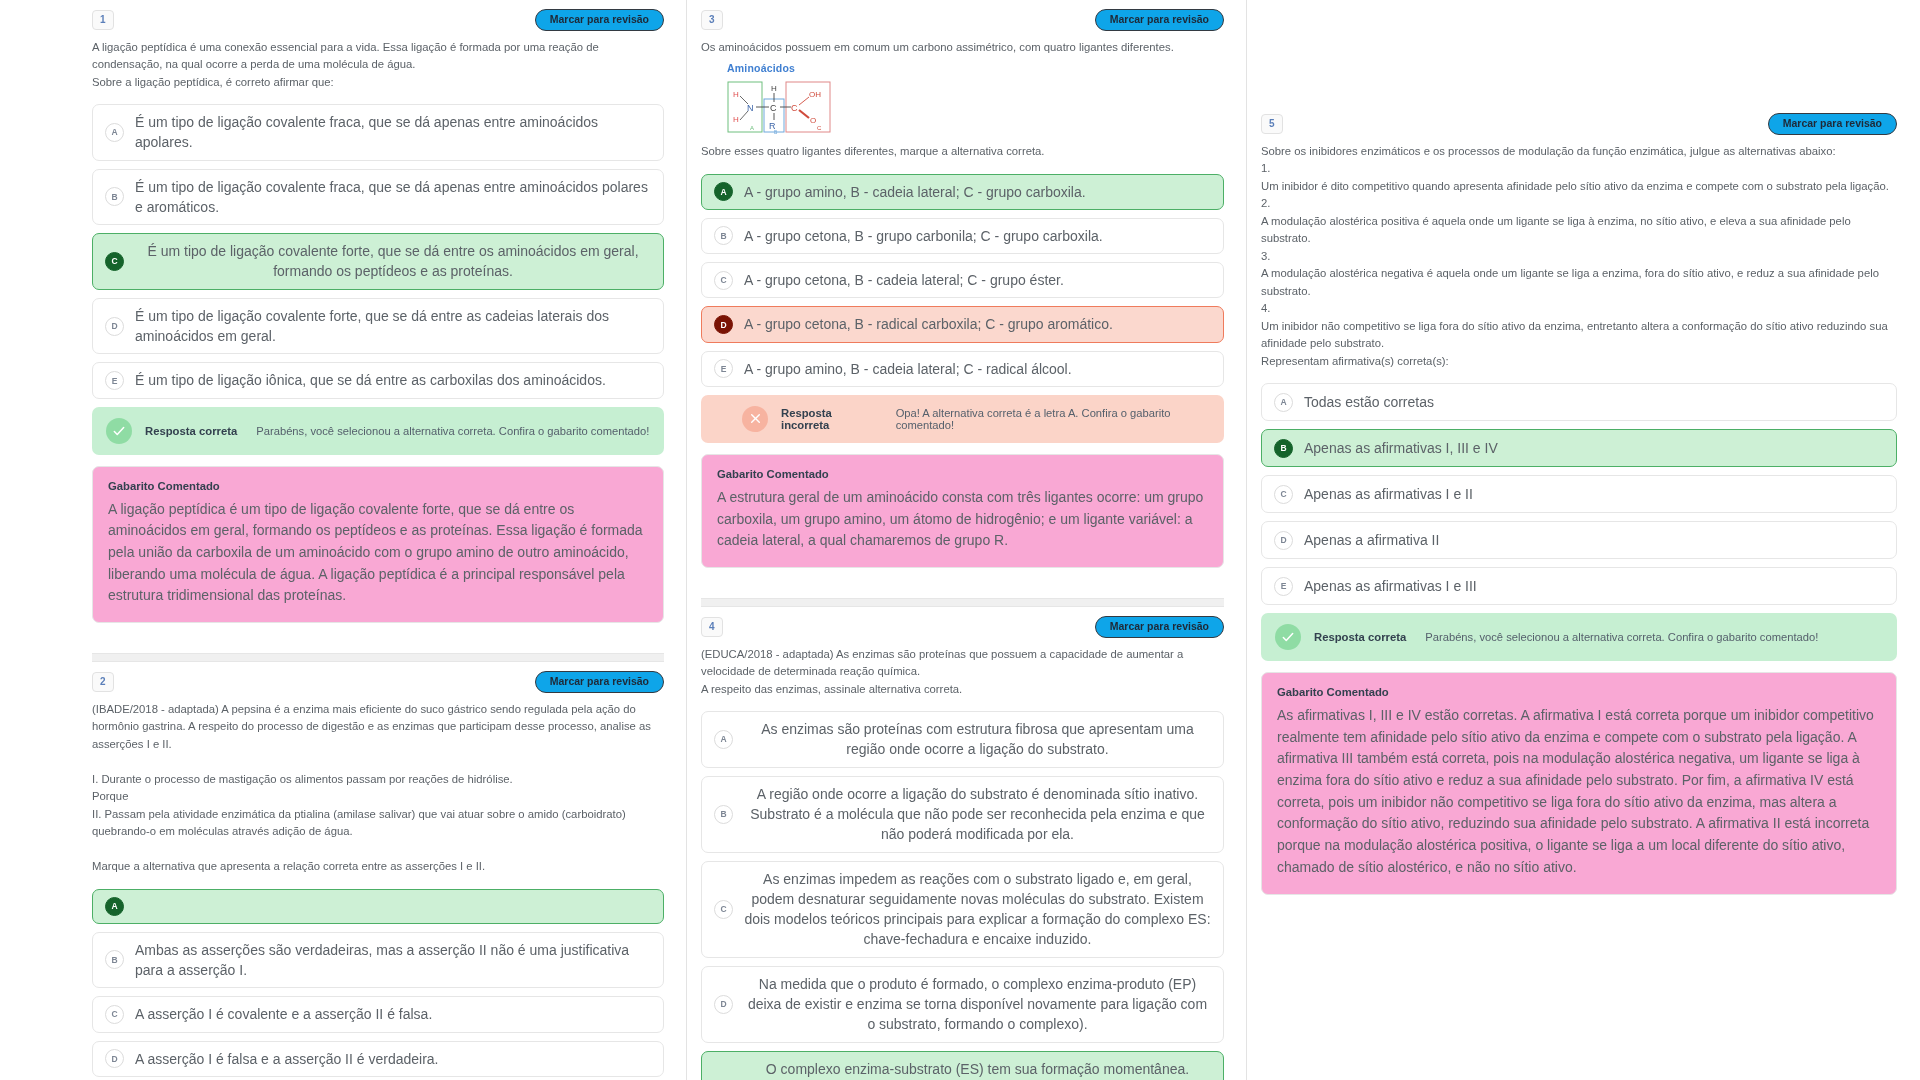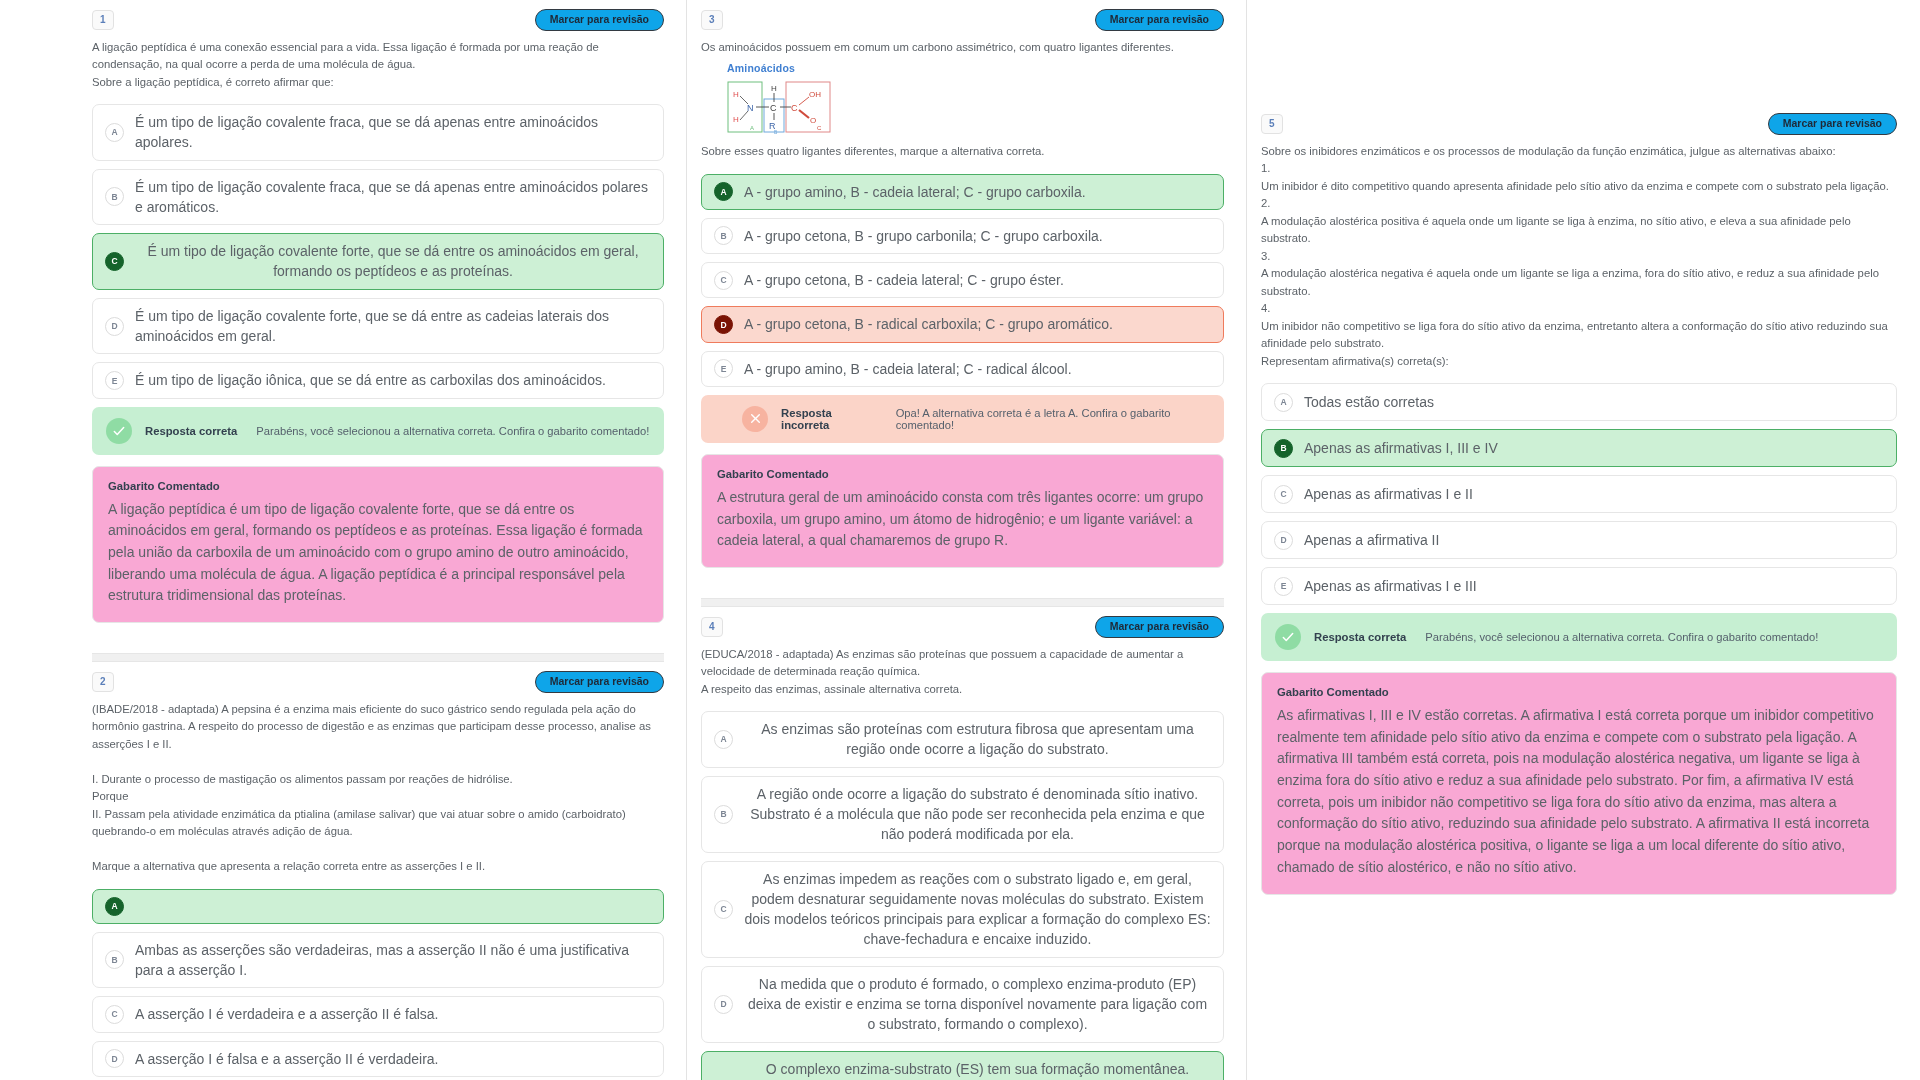--- a/index.html
+++ b/index.html
@@ -211,21 +211,21 @@
         <div class="options">
           <div class="opt correct">
             <span class="bullet">A</span>
           </div>
           <div class="opt">
             <span class="bullet">B</span>
             <span class="otext">Ambas as asserções são verdadeiras, mas a asserção II não é uma justificativa para a asserção I.</span>
           </div>
           <div class="opt">
             <span class="bullet">C</span>
-            <span class="otext">A asserção I é verdadeira e a asserção II é falsa.</span>
+            <span class="otext">A asserção I é covalente e a asserção II é falsa.</span>
           </div>
           <div class="opt">
             <span class="bullet">D</span>
             <span class="otext">A asserção I é falsa e a asserção II é verdadeira.</span>
           </div>
           <div class="opt">
             <span class="bullet">E</span>
             <span class="otext">Ambas as asserções são falsas.</span>
           </div>
         </div>

